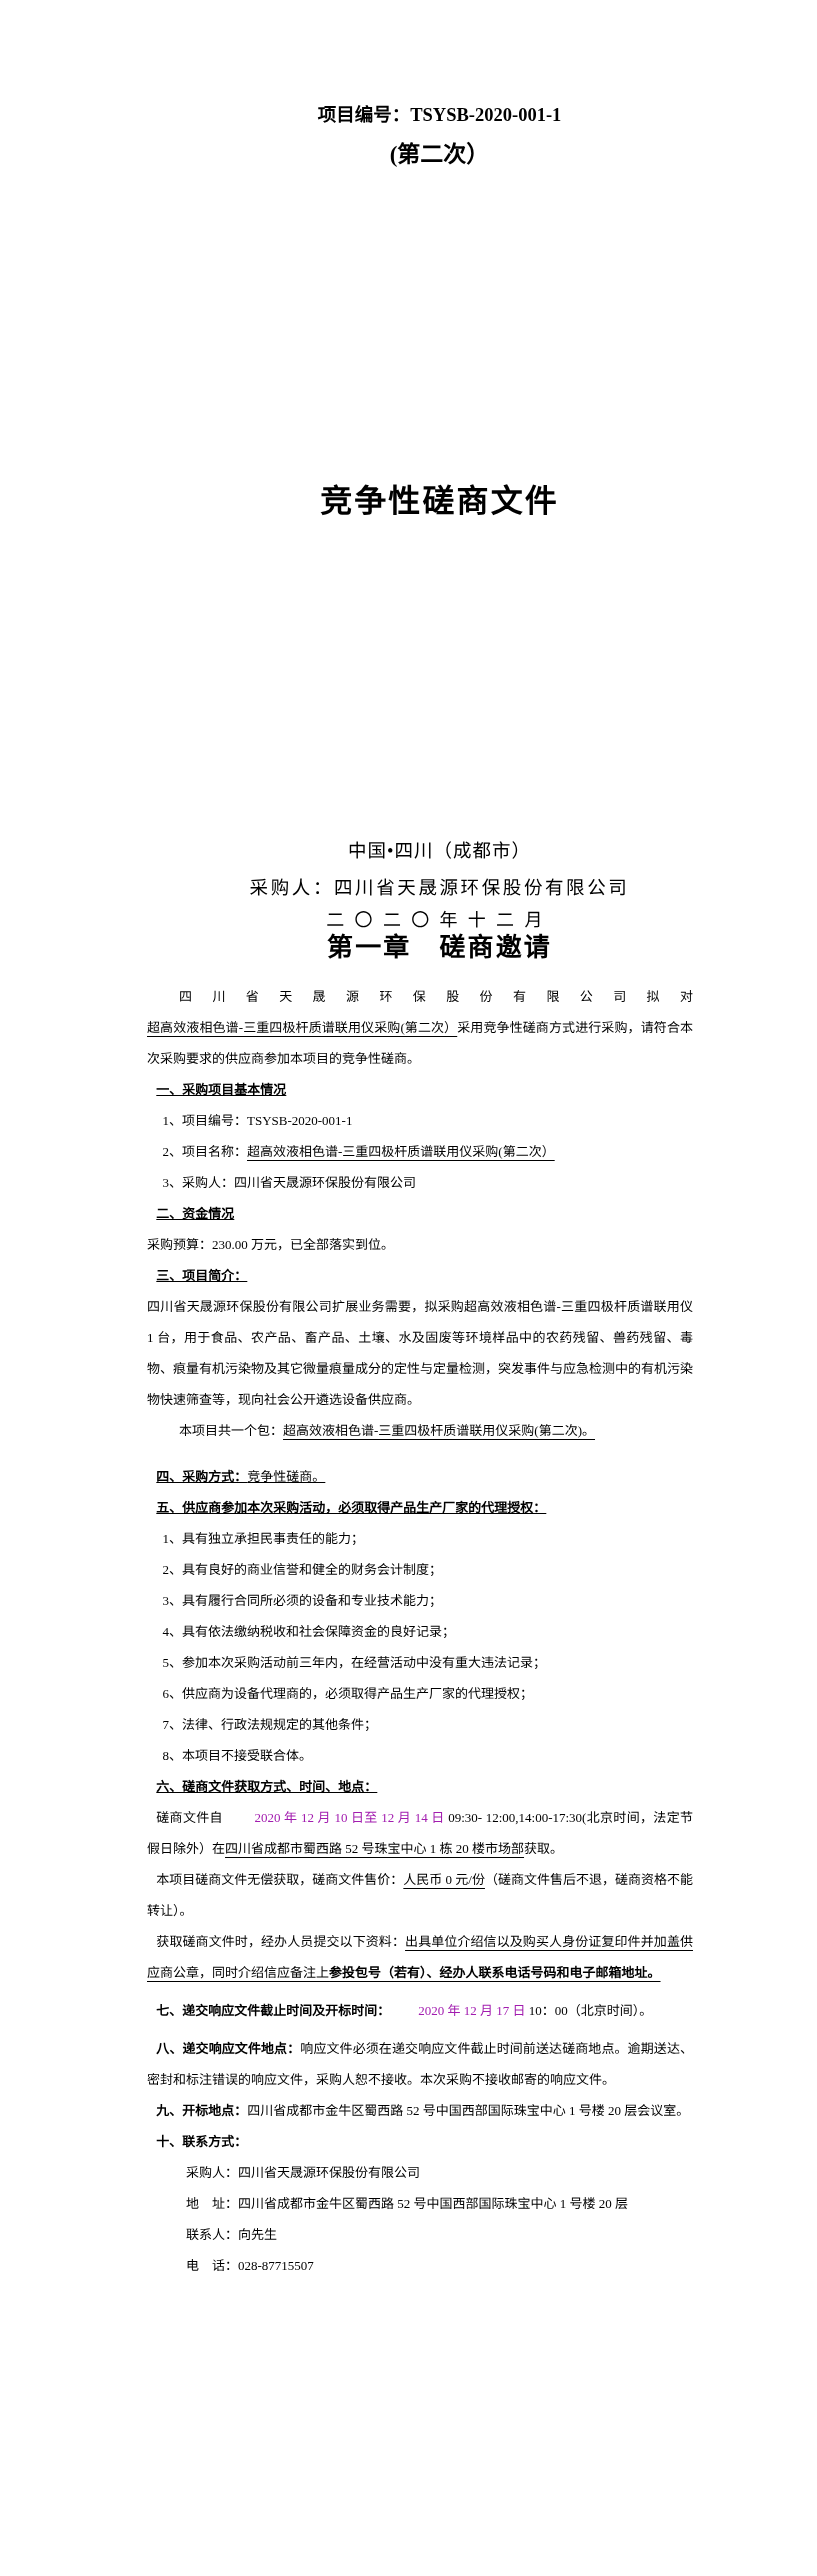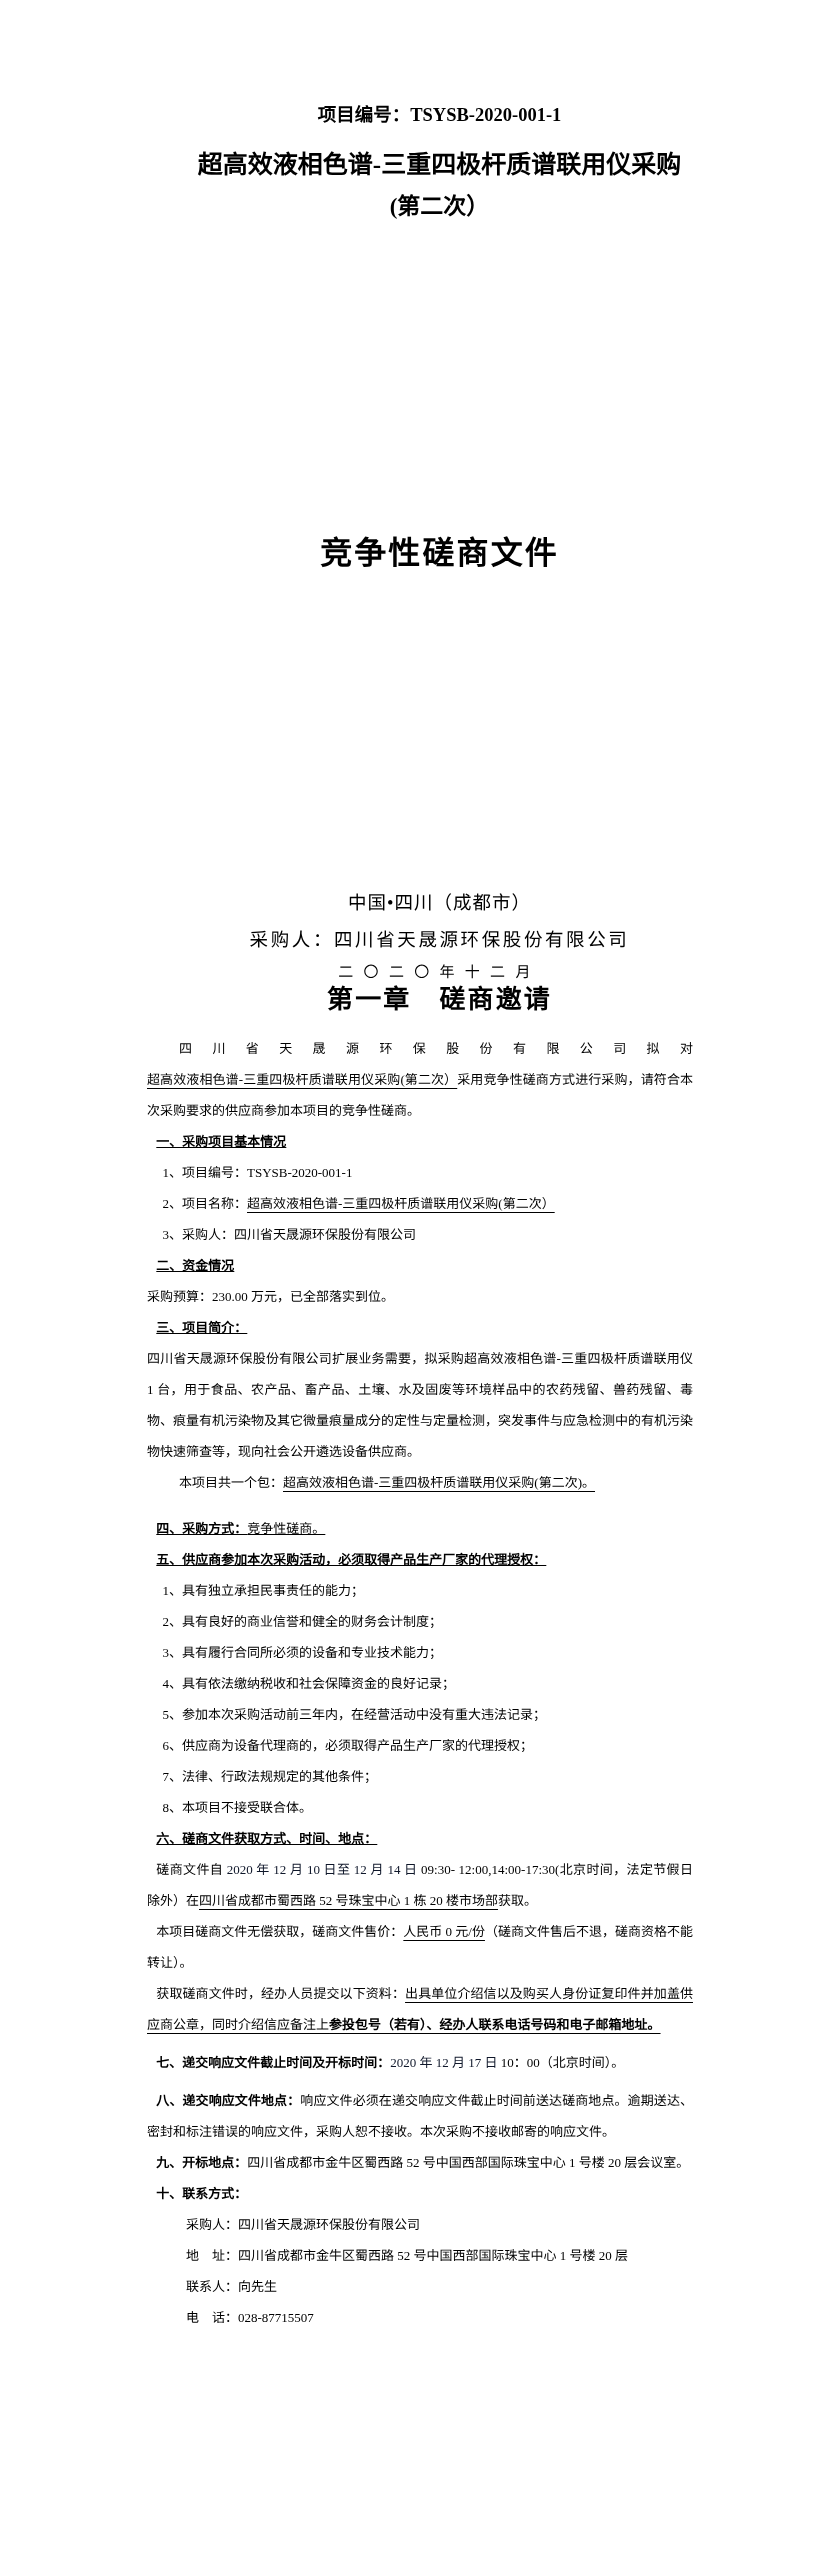--- a/index.html
+++ b/index.html
@@ -52,21 +52,21 @@
     line-height:23px;
   }
   .purchaser-line{
     margin-top:12.4px;
     font-size:18.5px;
     letter-spacing:2.6px;
     line-height:26px;
   }
   .date-line{
     margin-top:5.2px;
-    font-size:15px;
+    font-size:18px;
     letter-spacing:10.3px;
     line-height:26px;
   }
   .chapter-title{
     margin-top:2px;
     font-size:26px;
     font-weight:bold;
     letter-spacing:2.1px;
     line-height:26px;
   }
@@ -81,34 +81,33 @@
   .doc-body > div{margin:0;}
   .heading{text-indent:9.3px;text-decoration:underline;}
   .item{text-indent:15.5px;}
   .para{text-indent:9.3px;}
   .para.indent2{text-indent:32px;}
   .para.flush{text-indent:0;}
   .para.contact{text-indent:39px;}
   .gap-lg{margin-top:14.4px !important;}
   .gap-sm{margin-top:7.2px !important;}
   .b{font-weight:bold;}
-  .red{color:#0f172a;}
+  .red{color:#a21caf;margin-left:28px;}
   .u{
     text-decoration:underline;
     text-decoration-thickness:1px;
     text-underline-offset:4.1px;
   }
 </style>
 </head>
 <body>
 
 <div class="page">
   <div class="front">
     <div class="project-no">项目编号：TSYSB-2020-001-1</div>
-    <div class="main-title">超高效液相色谱-三重四极杆质谱联用仪采购</div>
     <div class="sub-title">(第二次）</div>
     <div class="doc-type">竞争性磋商文件</div>
     <div class="location-line">中国•四川（成都市）</div>
     <div class="purchaser-line">采购人：四川省天晟源环保股份有限公司</div>
     <div class="date-line">二〇二〇年十二月</div>
     <div class="chapter-title">第一章　磋商邀请</div>
   </div>
   <div class="doc-body">
       <div class="para indent2"><span>四川省天晟源环保股份有限公司拟对</span><span class="u">超高效液相色谱-三重四极杆质谱联用仪采购(第二次）</span><span>采用竞争性磋商方式进行采购，请符合本次采购要求的供应商参加本项目的竞争性磋商。</span></div>
       <div class="heading"><span class="b">一、采购项目基本情况</span></div>

